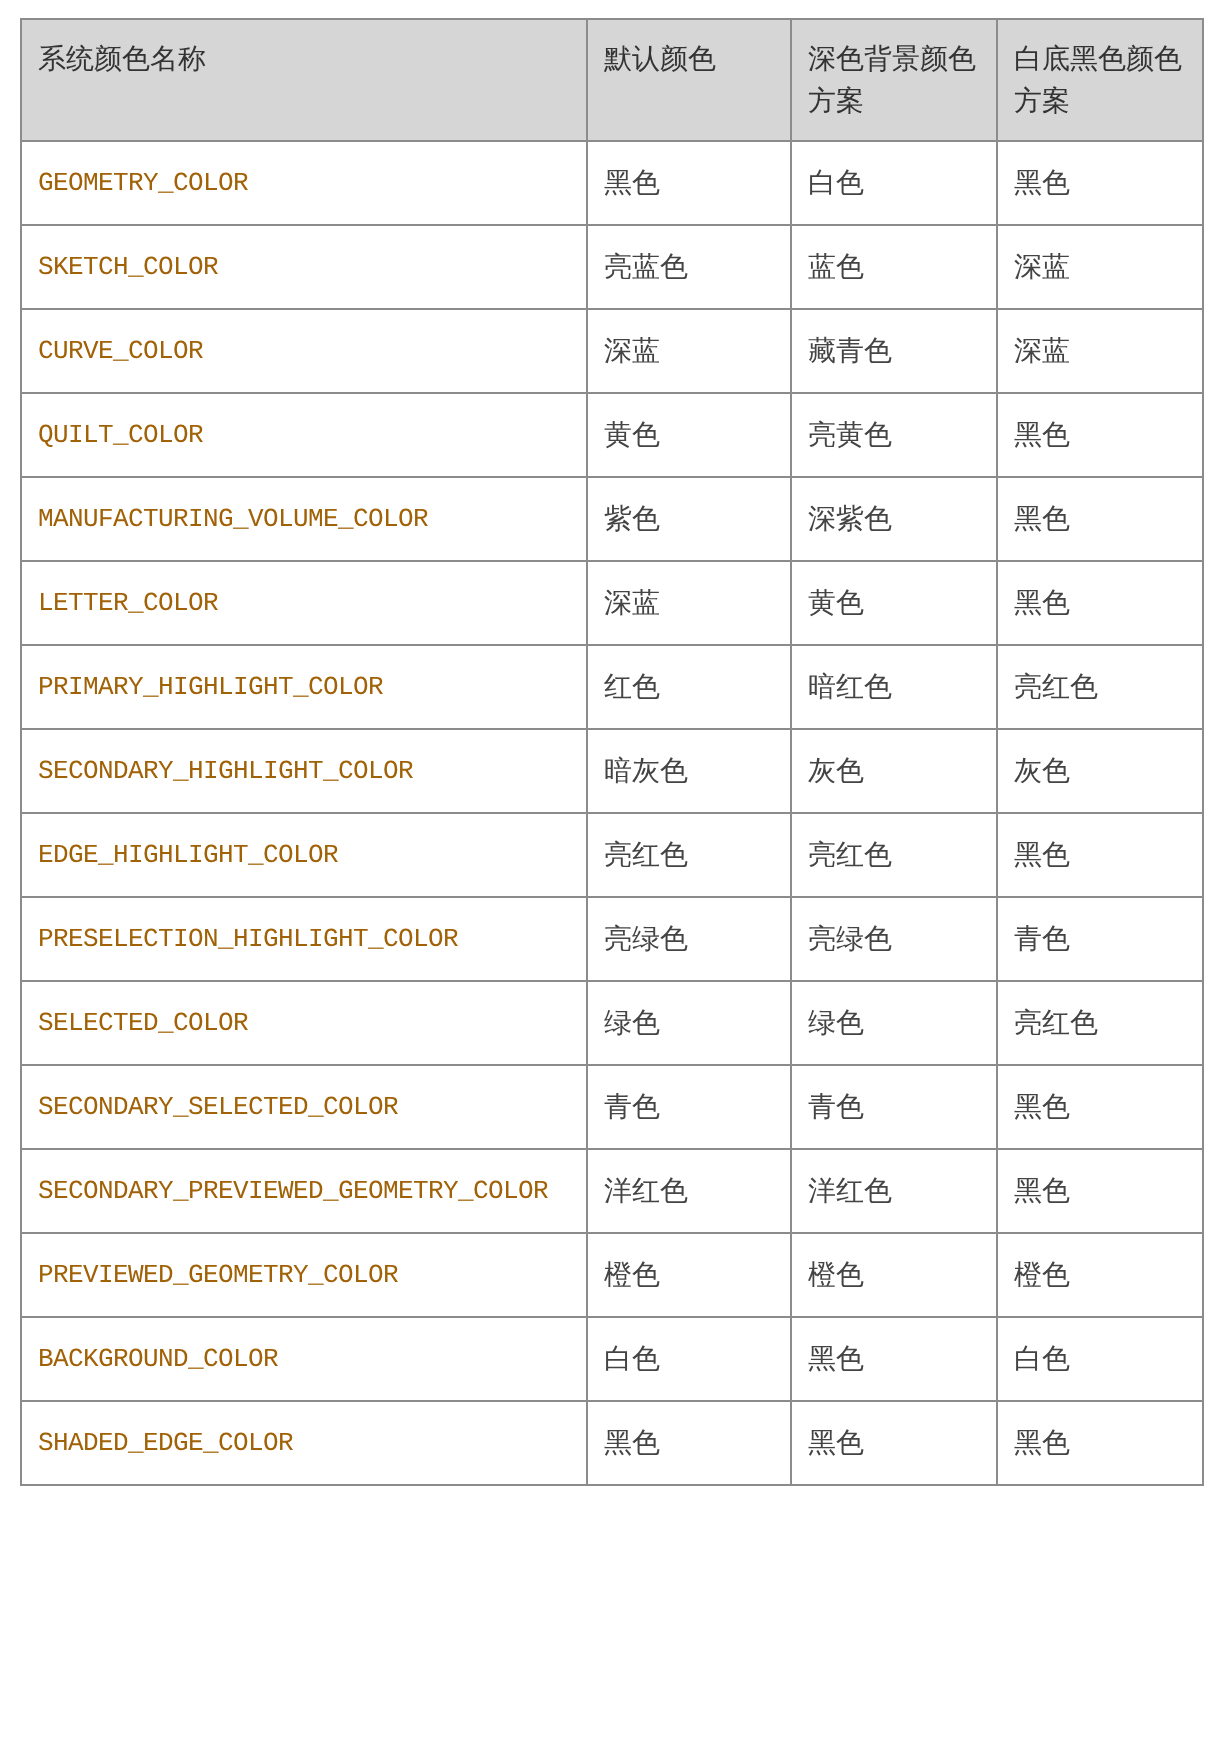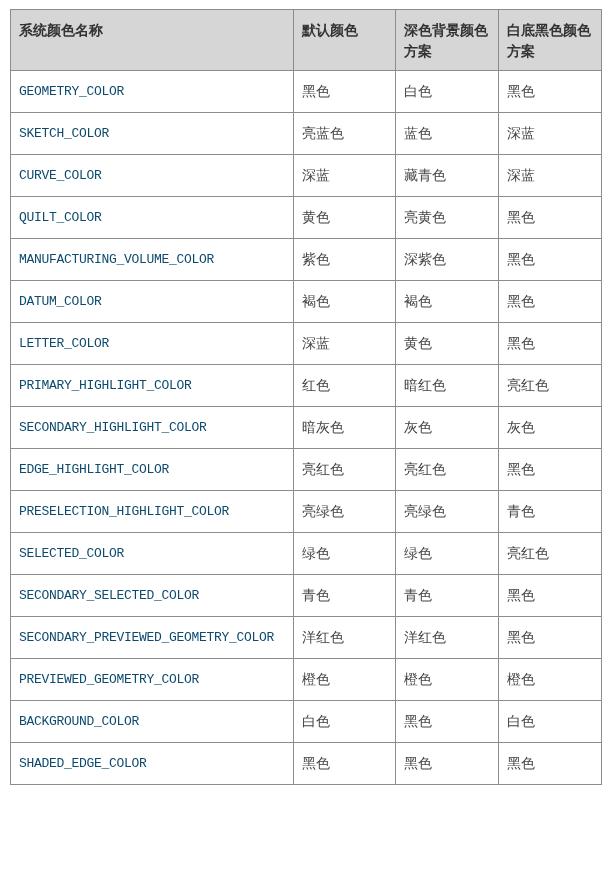--- a/index.html
+++ b/index.html
@@ -11,32 +11,32 @@
   }
   .tbl th, .tbl td {
     border: 1px solid #8c8c8c;
     text-align: left; vertical-align: top;
     padding: 0 8px;
   }
   .tbl th {
     background: #d6d6d6;
     height: 61px;
     font-family: "DejaVu Sans", "Liberation Sans", sans-serif;
-    font-weight: bold; font-size: 14px; color: #333333;
+    font-weight: normal; font-size: 14px; color: #333333;
     line-height: 21px;
     padding-top: 10px; box-sizing: border-box;
   }
   .tbl td {
     height: 42px; box-sizing: border-box;
     vertical-align: middle;
     font-size: 14px; color: #444444;
   }
   .tbl td.name {
     font-family: "Liberation Mono", "DejaVu Sans Mono", monospace;
-    font-size: 13px; color: #0c4a6e; letter-spacing: -0.3px;
+    font-size: 13px; color: #a16207; letter-spacing: -0.3px;
   }
   .tbl td.val {
     font-family: Liberation Serif, serif;
   }
   col.c1 { width: 283px; }
   col.c2 { width: 102px; }
   col.c3 { width: 103px; }
   col.c4 { width: 103px; }
 </style>
 </head>
@@ -79,26 +79,20 @@
       <tr>
         <td class="name">QUILT_COLOR</td>
         <td class="val">黄色</td>
         <td class="val">亮黄色</td>
         <td class="val">黑色</td>
       </tr>
       <tr>
         <td class="name">MANUFACTURING_VOLUME_COLOR</td>
         <td class="val">紫色</td>
         <td class="val">深紫色</td>
-        <td class="val">黑色</td>
-      </tr>
-      <tr>
-        <td class="name">DATUM_COLOR</td>
-        <td class="val">褐色</td>
-        <td class="val">褐色</td>
         <td class="val">黑色</td>
       </tr>
       <tr>
         <td class="name">LETTER_COLOR</td>
         <td class="val">深蓝</td>
         <td class="val">黄色</td>
         <td class="val">黑色</td>
       </tr>
       <tr>
         <td class="name">PRIMARY_HIGHLIGHT_COLOR</td>

